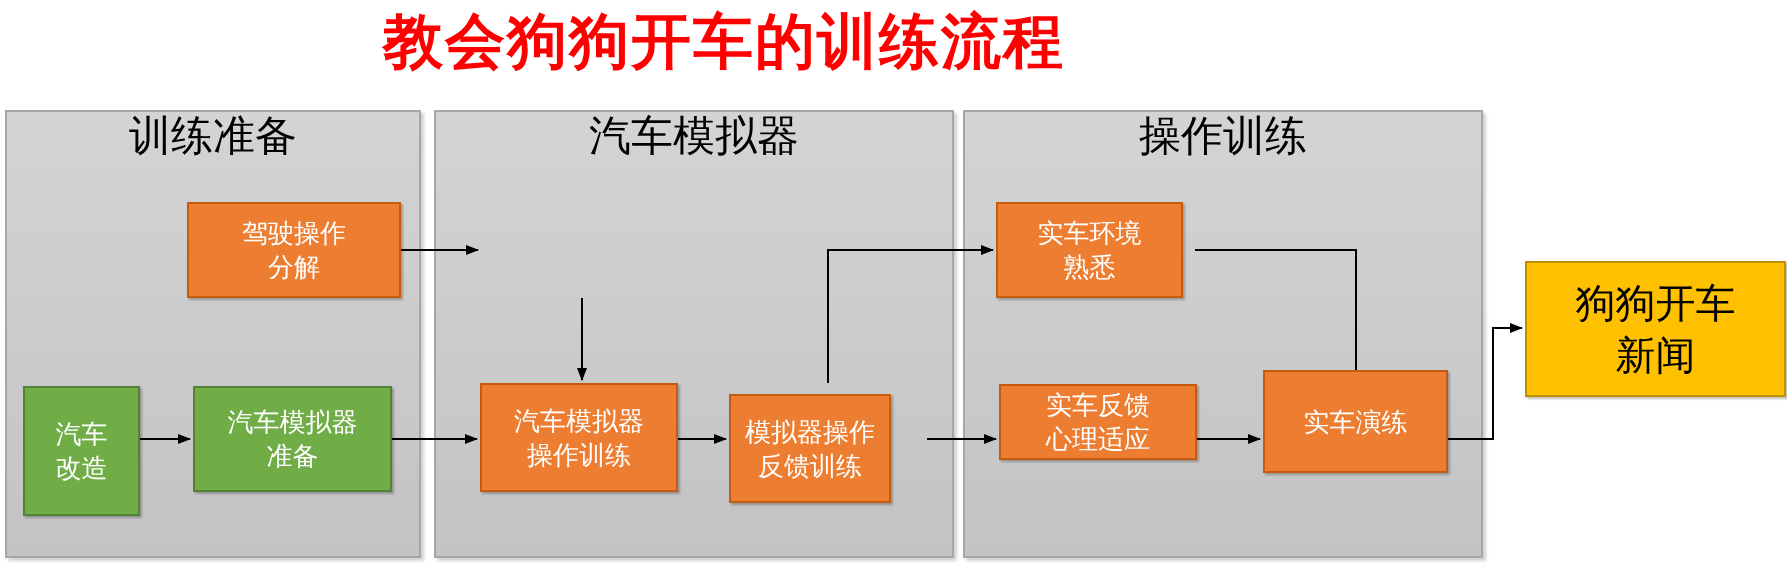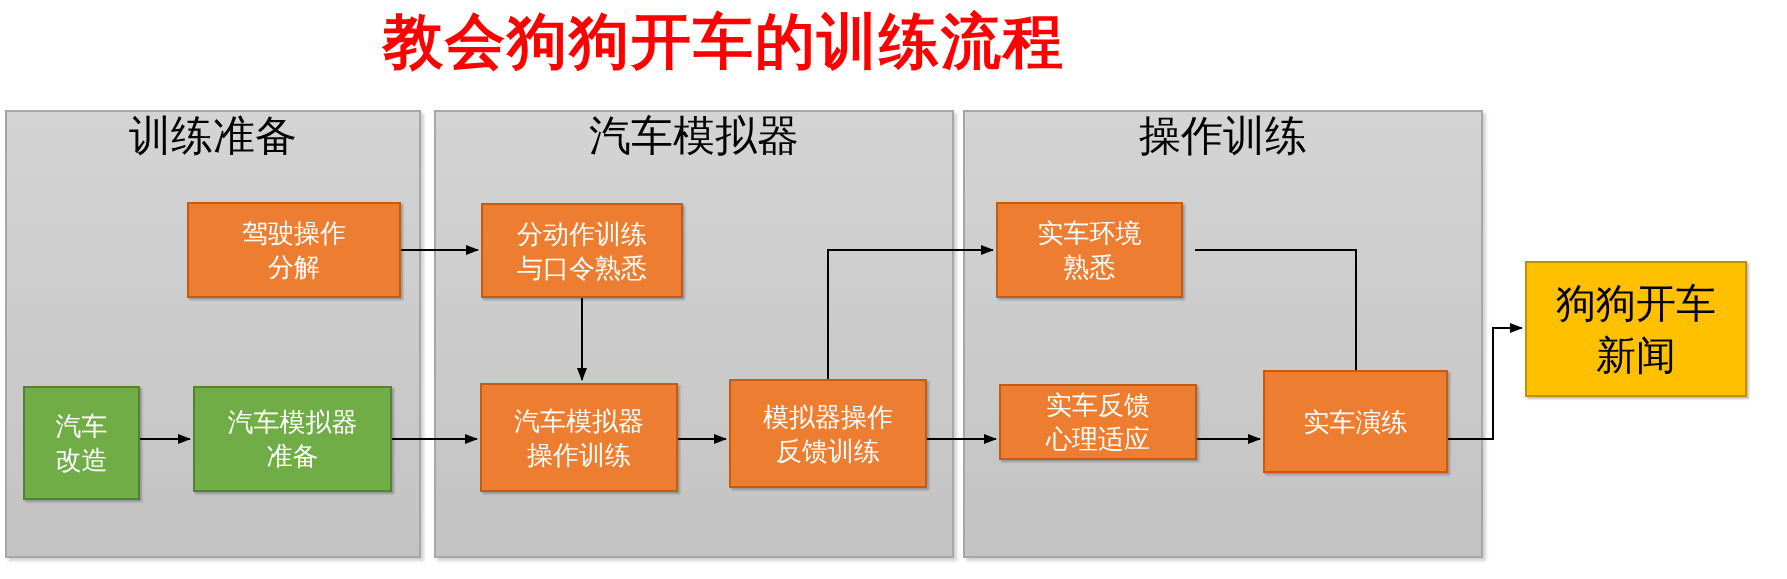--- a/index.html
+++ b/index.html
@@ -59,33 +59,31 @@
     <polyline points="401,250 478,250" marker-end="url(#ah)"></polyline>
     <polyline points="582,298 582,380" marker-end="url(#ah)"></polyline>
     <polyline points="678,439 726,439" marker-end="url(#ah)"></polyline>
     <polyline points="828,383 828,250 993,250" marker-end="url(#ah)"></polyline>
     <polyline points="927,439 996,439" marker-end="url(#ah)"></polyline>
     <polyline points="1195,250 1356,250 1356,383" marker-end="url(#ah)"></polyline>
     <polyline points="1197,439 1260,439" marker-end="url(#ah)"></polyline>
     <polyline points="1448,439 1493,439 1493,328 1522,328" marker-end="url(#ah)"></polyline>
   </svg>
 
-  <div class="node green" style="left:23px;top:386px;width:117px;height:114px;">汽车
+  <div class="node green" style="left:23px;top:386px;width:117px;height:130px;">汽车
 改造</div>
   <div class="node green" style="left:193px;top:386px;width:199px;height:106px;">汽车模拟器
 准备</div>
   <div class="node orange" style="left:187px;top:202px;width:214px;height:96px;">驾驶操作
 分解</div>
-  <div class="node orange" style="left:481px;top:203px;width:202px;height:95px;">分动作训练
-与口令熟悉</div>
   <div class="node orange" style="left:480px;top:383px;width:198px;height:109px;">汽车模拟器
 操作训练</div>
-  <div class="node orange" style="left:729px;top:379px;width:198px;height:109px;">模拟器操作
+  <div class="node orange" style="left:729px;top:394px;width:162px;height:109px;">模拟器操作
 反馈训练</div>
   <div class="node orange" style="left:996px;top:202px;width:187px;height:96px;">实车环境
 熟悉</div>
   <div class="node orange" style="left:999px;top:384px;width:198px;height:76px;">实车反馈
 心理适应</div>
   <div class="node orange" style="left:1263px;top:370px;width:185px;height:103px;">实车演练</div>
-  <div class="node yellow" style="left:1525px;top:261px;width:222px;height:136px;">狗狗开车
+  <div class="node yellow" style="left:1525px;top:261px;width:261px;height:136px;">狗狗开车
 新闻</div>
 
 </div>
 
 </body></html>

